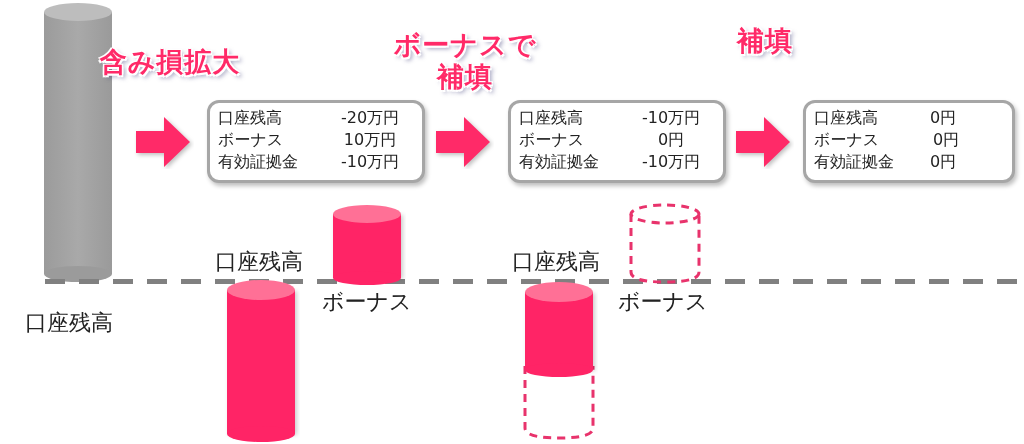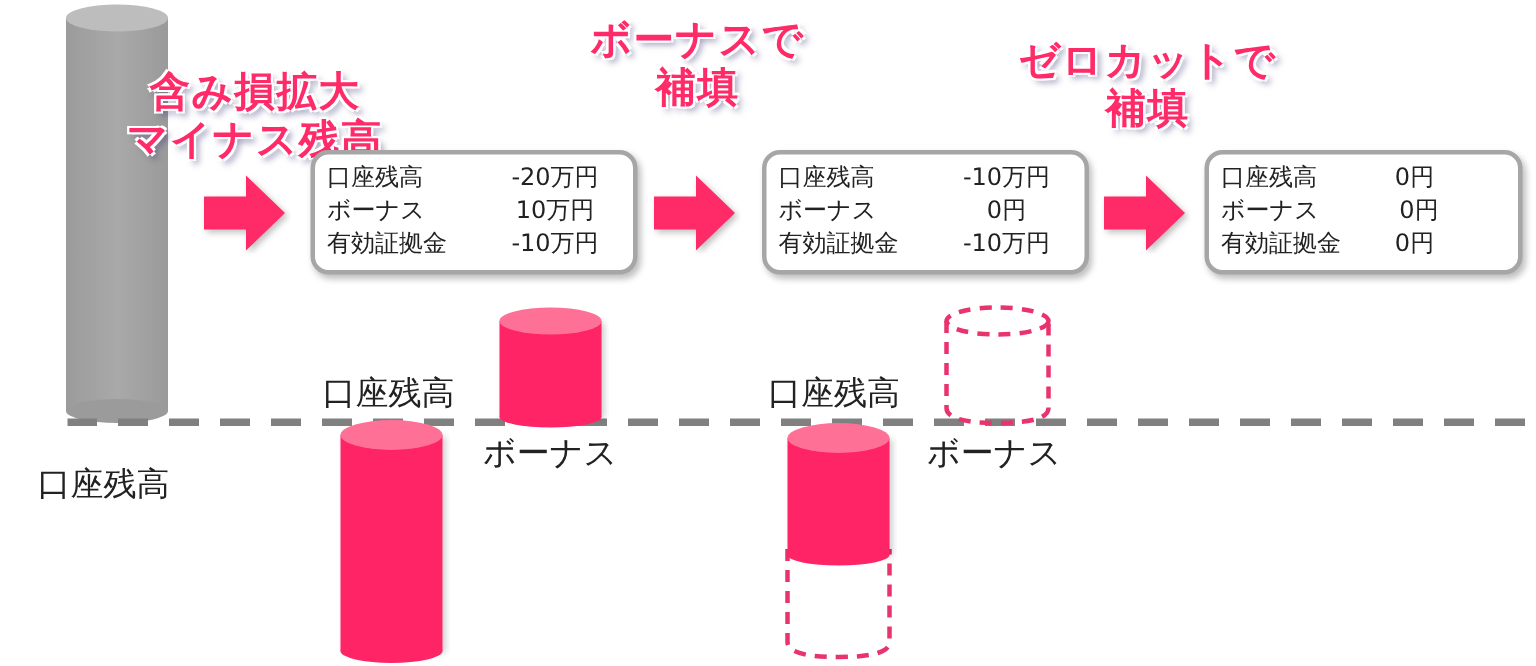--- a/index.html
+++ b/index.html
@@ -38,28 +38,26 @@
       <stop offset="1" stop-color="#9a9a9a"></stop>
     </linearGradient>
   </defs>
   <rect x="4" y="12" width="68" height="262" fill="url(#gGray)"></rect>
   <ellipse cx="38" cy="274" rx="34" ry="8" fill="#9b9b9b"></ellipse>
   <ellipse cx="38" cy="12" rx="34" ry="9" fill="#bdbdbd"></ellipse>
 </svg>
 
 <div class="heading" style="left:70px; top:25px; width:200px;margin-top:21px;">
   <div>含み損拡大</div>
-  <div>マイナス残高</div>
 </div>
-<div class="heading" style="left:380px; top:11px; width:170px;">
+<div class="heading" style="left:380px; top:29px; width:170px;">
   <div>ボーナスで</div>
   <div>補填</div>
 </div>
 <div class="heading" style="left:665px; top:25px; width:200px;">
-  <div>ゼロカットで</div>
   <div>補填</div>
 </div>
 
 <svg class="arrow" style="left:134px; top:115px;" width="60" height="54" viewBox="0 0 60 54">
   <polygon points="2,16 30,16 30,2 56,27 30,52 30,38 2,38" fill="#ff2a68" style="filter: drop-shadow(2px 2px 2px rgba(0,0,0,0.25));"></polygon>
 </svg>
 <svg class="arrow" style="left:434px; top:115px;" width="60" height="54" viewBox="0 0 60 54">
   <polygon points="2,16 30,16 30,2 56,27 30,52 30,38 2,38" fill="#ff2a68" style="filter: drop-shadow(2px 2px 2px rgba(0,0,0,0.25));"></polygon>
 </svg>
 <svg class="arrow" style="left:734px; top:115px;" width="60" height="54" viewBox="0 0 60 54">

